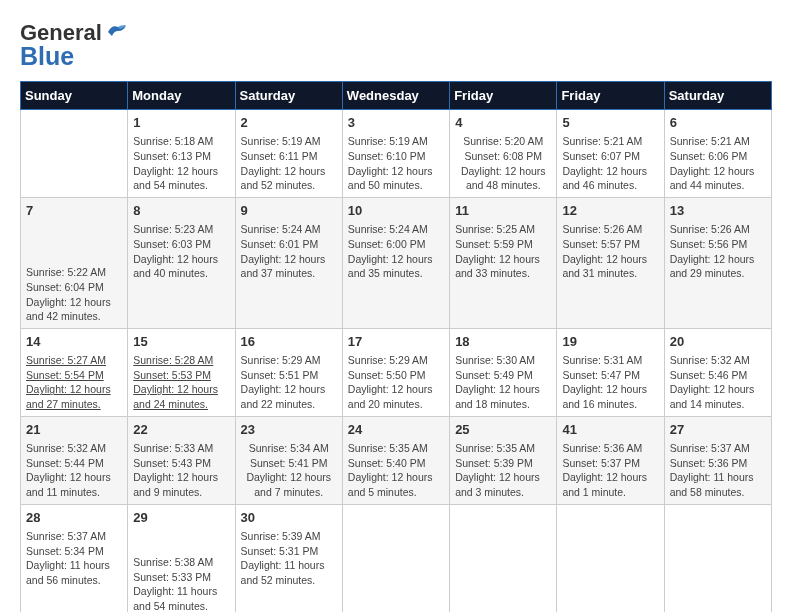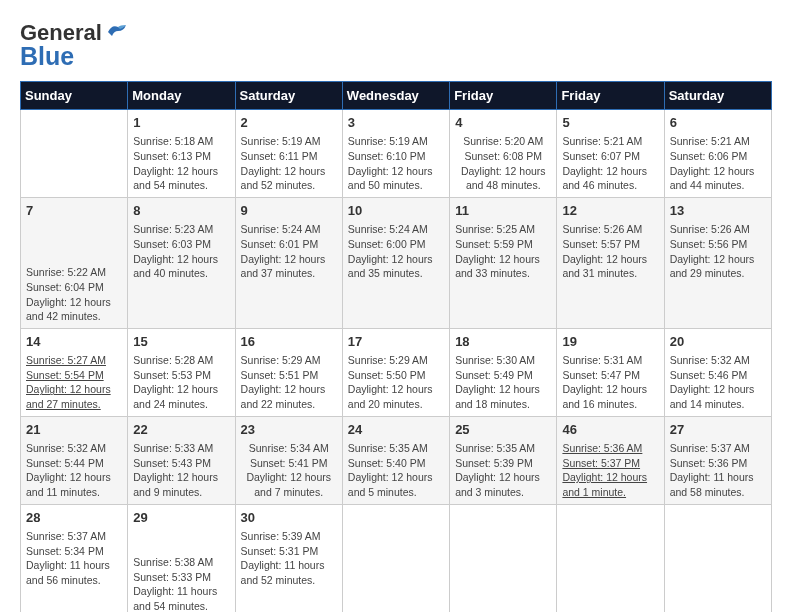--- a/index.html
+++ b/index.html
@@ -201,21 +201,21 @@
       <tr>
         <td>
           <span class="day-number">14</span>
           <div class="cell-content" style="white-space: pre-line; text-decoration: underline;">Sunrise: 5:27 AM
 Sunset: 5:54 PM
 Daylight: 12 hours
 and 27 minutes.</div>
         </td>
         <td>
           <span class="day-number">15</span>
-          <div class="cell-content" style="white-space: pre-line;">Sunrise: 5:28 AM
+          <div class="cell-content" style="white-space: pre-line; text-decoration: underline;">Sunrise: 5:28 AM
 Sunset: 5:53 PM
 Daylight: 12 hours
 and 24 minutes.</div>
         </td>
         <td>
           <span class="day-number">16</span>
           <div class="cell-content" style="white-space: pre-line;">Sunrise: 5:29 AM
 Sunset: 5:51 PM
 Daylight: 12 hours
 and 22 minutes.</div>
@@ -279,22 +279,22 @@
 and 5 minutes.</div>
         </td>
         <td>
           <span class="day-number">25</span>
           <div class="cell-content" style="white-space: pre-line;">Sunrise: 5:35 AM
 Sunset: 5:39 PM
 Daylight: 12 hours
 and 3 minutes.</div>
         </td>
         <td>
-          <span class="day-number">46</span>
-          <div class="cell-content" style="white-space: pre-line; text-decoration: underline;">Sunrise: 5:36 AM
+          <span class="day-number">41</span>
+          <div class="cell-content" style="white-space: pre-line;">Sunrise: 5:36 AM
 Sunset: 5:37 PM
 Daylight: 12 hours
 and 1 minute.</div>
         </td>
         <td>
           <span class="day-number">27</span>
           <div class="cell-content" style="white-space: pre-line;">Sunrise: 5:37 AM
 Sunset: 5:36 PM
 Daylight: 11 hours
 and 58 minutes.</div>

